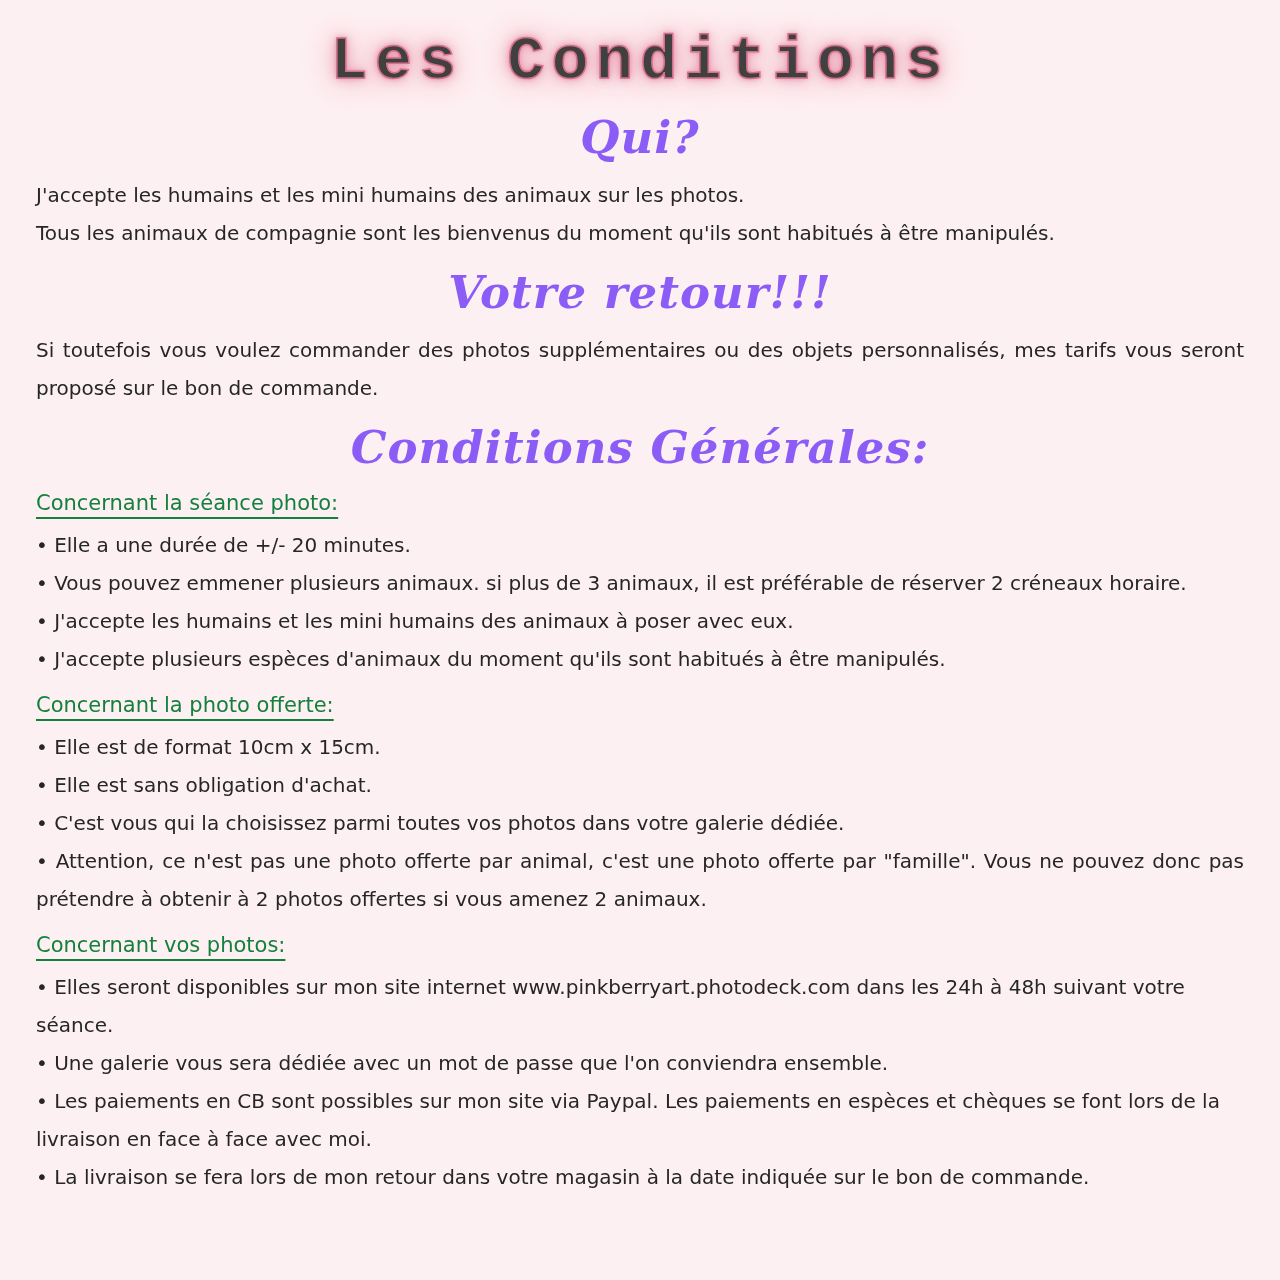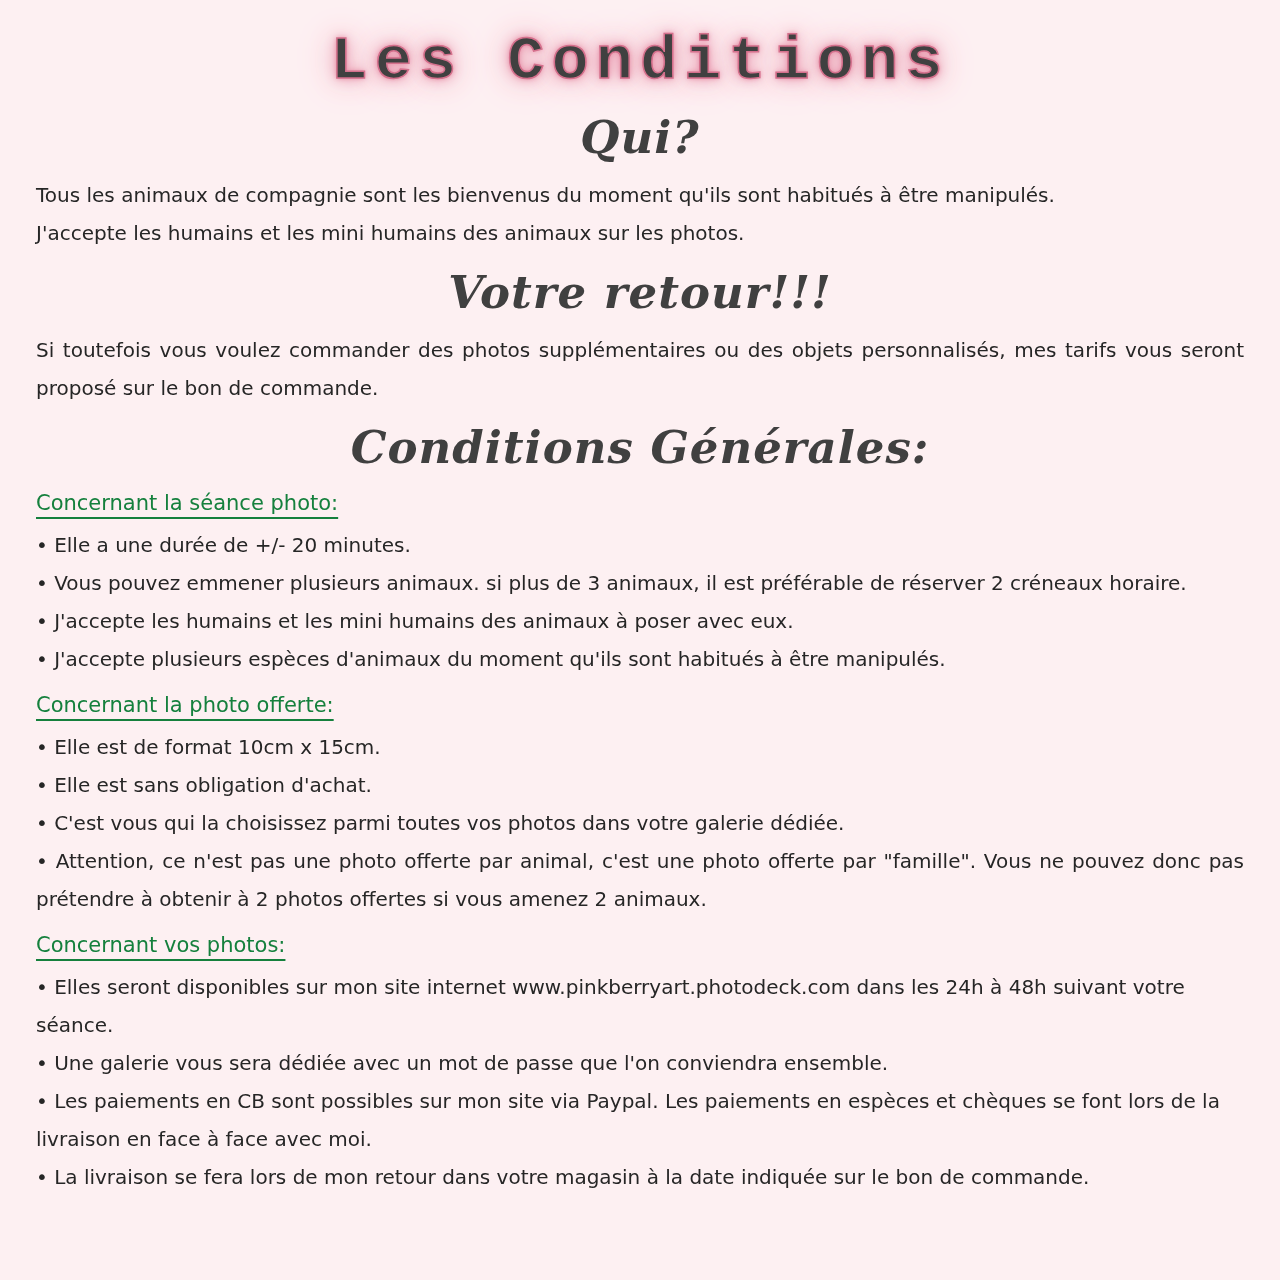--- a/index.html
+++ b/index.html
@@ -34,21 +34,21 @@
       0 0 12px #e793aa,
       0 0 26px #edaabc,
       0 0 40px #f2bfcd;
   }
   .script-heading {
     text-align: center;
     font-family: "DejaVu Serif", serif;
     font-style: italic;
     font-weight: bold;
     font-size: 45px;
-    color: #404040;
+    color: #8b5cf6;
     margin: 14px 0 12px 0;
     letter-spacing: 1px;
   }
   .body-text {
     font-size: 20px;
     line-height: 38px;
     margin: 0;
   }
   .justify {
     text-align: justify;
@@ -76,22 +76,22 @@
   }
 </style>
 </head>
 <body>
 
 <div class="page">
 
   <h1 class="main-title">Les Conditions</h1>
 
   <h2 class="script-heading">Qui?</h2>
+  <p class="body-text">J'accepte les humains et les mini humains des animaux sur les photos.</p>
   <p class="body-text">Tous les animaux de compagnie sont les bienvenus du moment qu'ils sont habitués à être manipulés.</p>
-  <p class="body-text">J'accepte les humains et les mini humains des animaux sur les photos.</p>
 
   <h2 class="script-heading">Votre retour!!!</h2>
   <p class="body-text justify">Si toutefois vous voulez commander des photos supplémentaires ou des objets personnalisés, mes tarifs vous seront proposé sur le bon de commande.</p>
 
   <h2 class="script-heading">Conditions Générales:</h2>
 
   <div>
     <div class="subheading">Concernant la séance photo:</div>
     <ul class="bullets">
       <li>Elle a une durée de +/- 20 minutes.</li>

